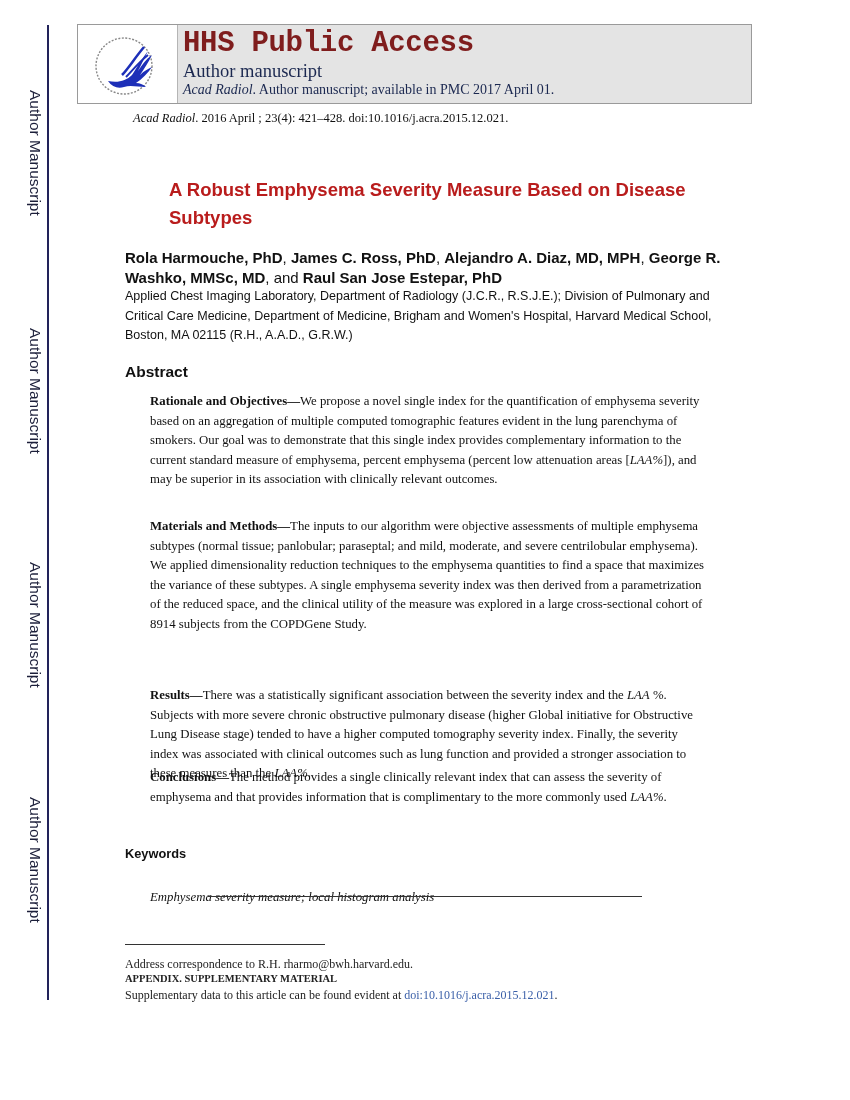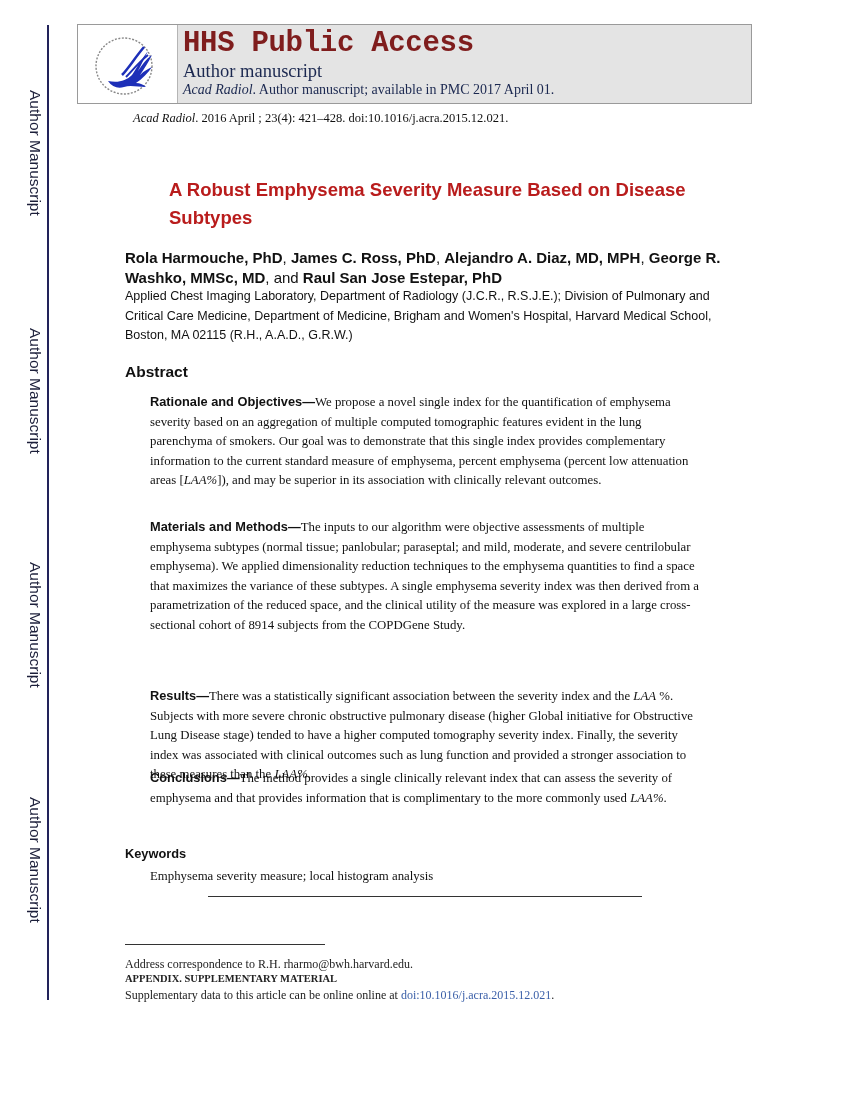--- a/index.html
+++ b/index.html
@@ -30,26 +30,26 @@
          font-weight: bold; font-size: 18.5px; line-height: 28px; color: #b91c1c; margin-left: 44px; }
   .authors { position: absolute; left: 125px; top: 248px; width: 600px; font-family: "Liberation Sans", sans-serif;
          font-size: 15px; line-height: 19.5px; }
   .authors b { font-weight: bold; }
   .affil { position: absolute; left: 125px; top: 287px; width: 610px; font-family: "Liberation Sans", sans-serif;
          font-size: 12.5px; line-height: 19.5px; }
 
   .h-abstract { position: absolute; left: 125px; top: 363px; font-family: "Liberation Sans", sans-serif;
          font-weight: bold; font-size: 15.5px; }
   .para { position: absolute; left: 150px; width: 555px; font-size: 12.8px; line-height: 19.5px; }
-  .para .lbl { font-family: Liberation Sans, sans-serif; font-weight: bold; font-size: 12.8px; }
+  .para .lbl { font-family: Liberation Serif, serif; font-weight: bold; font-size: 12.8px; }
   .para i { font-style: italic; }
 
   .h-keywords { position: absolute; left: 125px; top: 846px; font-family: "Liberation Sans", sans-serif;
          font-weight: bold; font-size: 12.8px; }
-  .keywords { position: absolute; left: 150px; top: 869px; font-size: 12.8px; }
+  .keywords { position: absolute; left: 150px; top: 890px; font-size: 12.8px; font-style: italic; }
   .rule1 { position: absolute; left: 208px; top: 896px; width: 434px; height: 1px; background: #333; }
   .rule2 { position: absolute; left: 125px; top: 944px; width: 200px; height: 1px; background: #333; }
   .fn { position: absolute; left: 125px; font-size: 12px; color: #222; }
   .fn.bold { font-weight: bold; font-size: 10.5px; }
   .link { color: #3a5fa8; }
 </style>
 </head>
 <body>
 
 <div class="vline"></div>
@@ -109,13 +109,13 @@
   <span class="lbl">Conclusions—</span><span>The method provides a single clinically relevant index that can assess the severity of emphysema and that provides information that is complimentary to the more commonly used </span><i>LAA%</i><span>.</span>
 </div>
 
 <div class="h-keywords">Keywords</div>
 <div class="keywords">Emphysema severity measure; local histogram analysis</div>
 <div class="rule1"></div>
 
 <div class="rule2"></div>
 <div class="fn" style="top:957px">Address correspondence to R.H. rharmo@bwh.harvard.edu.</div>
 <div class="fn bold" style="top:973px">APPENDIX. SUPPLEMENTARY MATERIAL</div>
-<div class="fn" style="top:988px"><span>Supplementary data to this article can be online online at </span><span class="link">doi:10.1016/j.acra.2015.12.021</span><span>.</span></div>
+<div class="fn" style="top:988px"><span>Supplementary data to this article can be found evident at </span><span class="link">doi:10.1016/j.acra.2015.12.021</span><span>.</span></div>
 
 </body></html>

